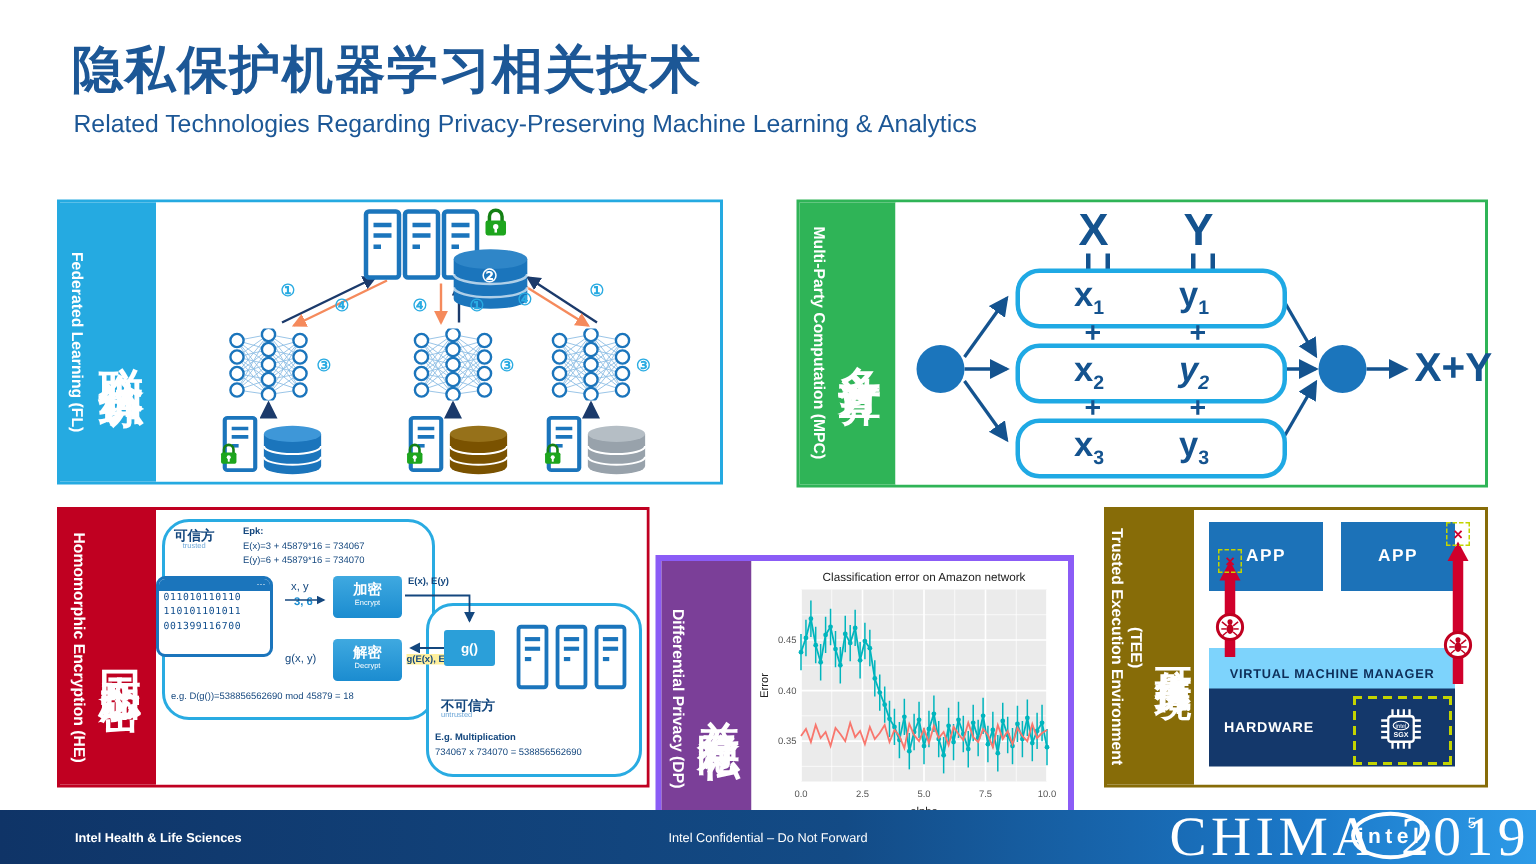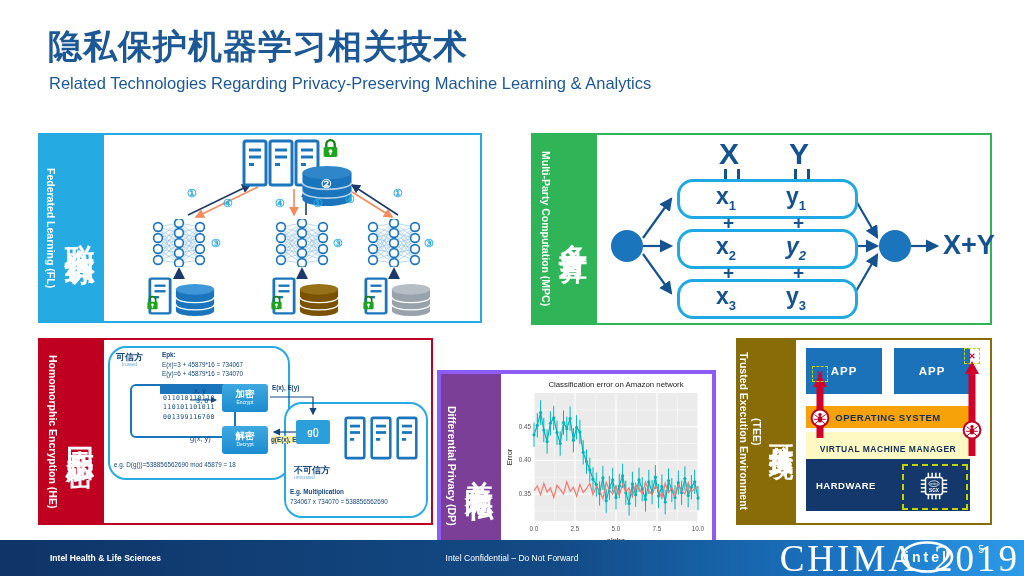--- a/index.html
+++ b/index.html
@@ -461,21 +461,21 @@
     <div class="pmain">
       <div class="he-blob" style="left:4px;top:6px;width:178px;height:130px;"></div>
       <div class="he-blob" style="left:180px;top:62px;width:140px;height:112px;"></div>
       <div class="abs" style="left:12px;top:13px;text-align:center;">
         <div class="he-party">可信方</div>
         <div class="he-sub">trusted</div>
       </div>
       <span class="he-tiny" style="left:58px;top:11px;font-weight:bold;">Epk:</span>
       <span class="he-tiny" style="left:58px;top:21px;">E(x)=3 + 45879*16 = 734067</span>
       <span class="he-tiny" style="left:58px;top:30px;">E(y)=6 + 45879*16 = 734070</span>
-      <div class="binbox" style="left:26px;top:44px;padding-left:28px;">
+      <div class="binbox" style="left:0;top:44px;">
         <div class="binbar">···</div>
         <code>011010110110</code>
         <code>110101101011</code>
         <code>001399116700</code>
       </div>
       <span class="he-tiny" style="left:90px;top:46px;font-size:7.5px;">x, y</span>
       <span class="he-tiny" style="left:92px;top:56px;font-size:7.5px;color:#1B8CD0;font-weight:bold;">3, 6</span>
       <div class="he-btn" style="left:118px;top:44px;">
         <span class="zh">加密</span>
           <span class="en">Encrypt</span>
@@ -678,22 +678,21 @@
   </section>
 
   <section class="panel p-tee">
     <aside class="side tee-side">
       <div class="side-en">Trusted Execution Environment (TEE)</div>
       <div class="side-zh" style="font-size:24px;letter-spacing:2px;">可信执行环境</div>
     </aside>
     <div class="pmain">
       <div class="tee-app" style="left:10px;">APP</div>
       <div class="tee-app" style="left:98px;">APP</div>
-      <div class="tee-bar" style="top:66px;height:22px;background:#F8A20A;font-size:9.5px;">OPERATING SYSTEM</div>
-      <div class="tee-bar" style="top:92px;height:34px;background:#fef9c3;font-size:8.5px;">VIRTUAL MACHINE MANAGER</div>
+      <div class="tee-bar" style="top:92px;height:34px;background:#7dd3fc;font-size:8.5px;">VIRTUAL MACHINE MANAGER</div>
       <div class="tee-bar" style="top:119px;height:52px;background:#14386B;color:#fff;font-size:9.5px;justify-content:flex-start;padding-left:10px;box-sizing:border-box;">
         <span>HARDWARE</span>
       </div>
       <div class="abs" style="left:106px;top:124px;width:62px;height:42px;border:2px dashed #C3D400;">
         <div class="chipph" style="left:13px;top:3px;width:34px;height:34px;">
             <svg xmlns="http://www.w3.org/2000/svg" viewBox="0 0 36 36" width="100%" height="100%">
               <g stroke="#fff" stroke-width="1.6">
                 <line x1="12" y1="4" x2="12" y2="9"></line>
                 <line x1="12" y1="27" x2="12" y2="32"></line>
                 <line x1="4" y1="12" x2="9" y2="12"></line>

